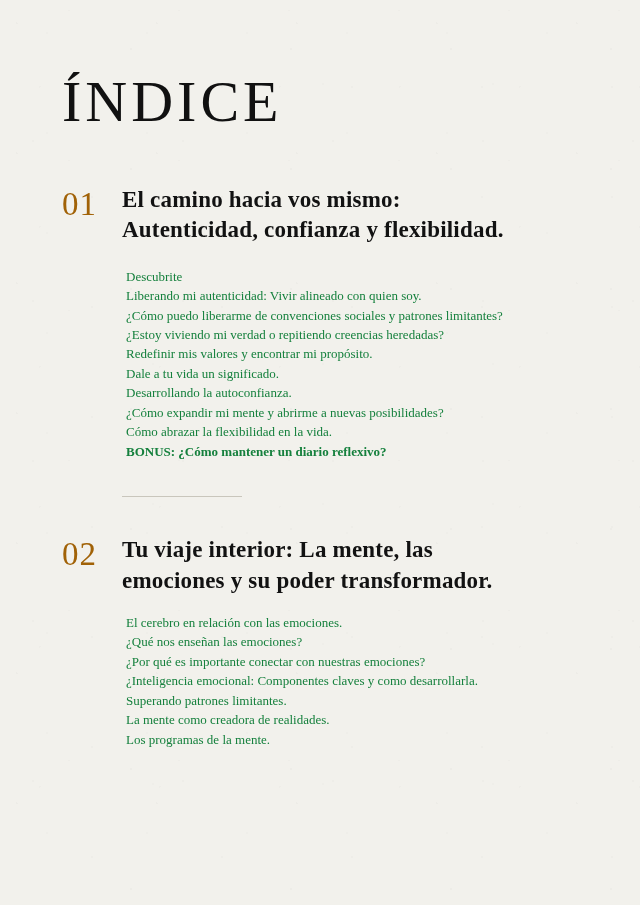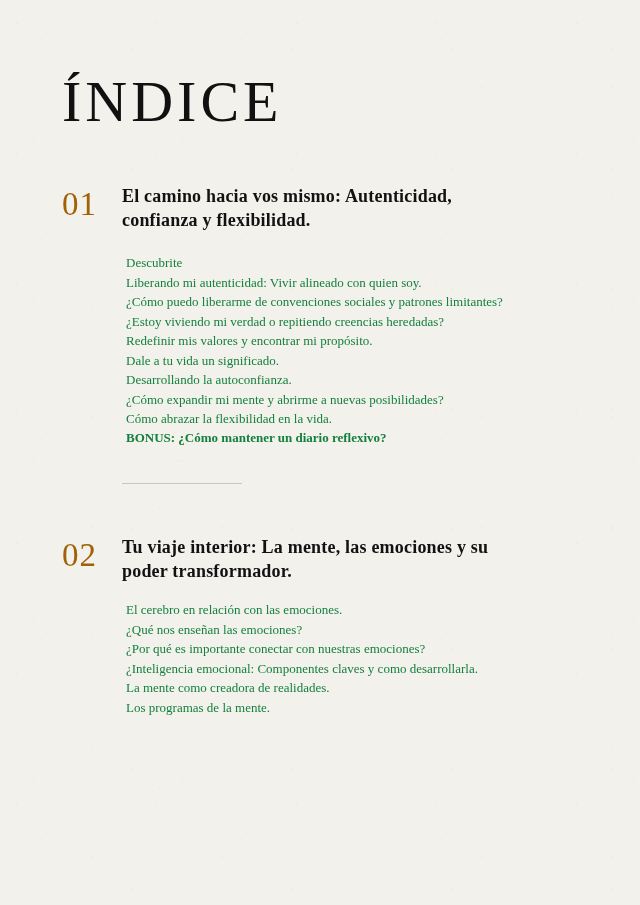--- a/index.html
+++ b/index.html
@@ -58,21 +58,21 @@
     color: #a16207;
     width: 60px;
     flex: 0 0 60px;
     line-height: 1.05;
     padding-top: 2px;
   }
   .section-body {
     flex: 1 1 auto;
   }
   .section-heading {
-    font-size: 18px;
+    font-size: 23px;
     font-weight: bold;
     line-height: 1.32;
     letter-spacing: 0.2px;
     margin: 0;
     color: #121212;
     max-width: 430px;
   }
   .item-list {
     list-style: none;
     margin: 22px 0 0 0;
@@ -88,21 +88,21 @@
   .item-list li.bonus {
     font-weight: bold;
   }
   .divider {
     width: 120px;
     height: 1px;
     background: #c9c6bc;
     margin: 34px 0 0 60px;
   }
   .section.second {
-    margin-top: 52px;
+    margin-top: 38px;
   }
   .section.second .item-list {
     margin-top: 18px;
   }
 </style>
 </head>
 <body>
 
 <div class="paper-grain"></div>
 
@@ -133,19 +133,20 @@
 
   <div class="section second">
     <div class="section-number">02</div>
     <div class="section-body">
       <h2 class="section-heading">Tu viaje interior: La mente, las emociones y su poder transformador.</h2>
       <ul class="item-list">
         <li>El cerebro en relación con las emociones.</li>
         <li>¿Qué nos enseñan las emociones?</li>
         <li>¿Por qué es importante conectar con nuestras emociones?</li>
         <li>¿Inteligencia emocional: Componentes claves y como desarrollarla.</li>
+        <li>Superando patrones limitantes.</li>
         <li>La mente como creadora de realidades.</li>
         <li>Los programas de la mente.</li>
       </ul>
     </div>
   </div>
 
 </div>
 
 </body></html>

